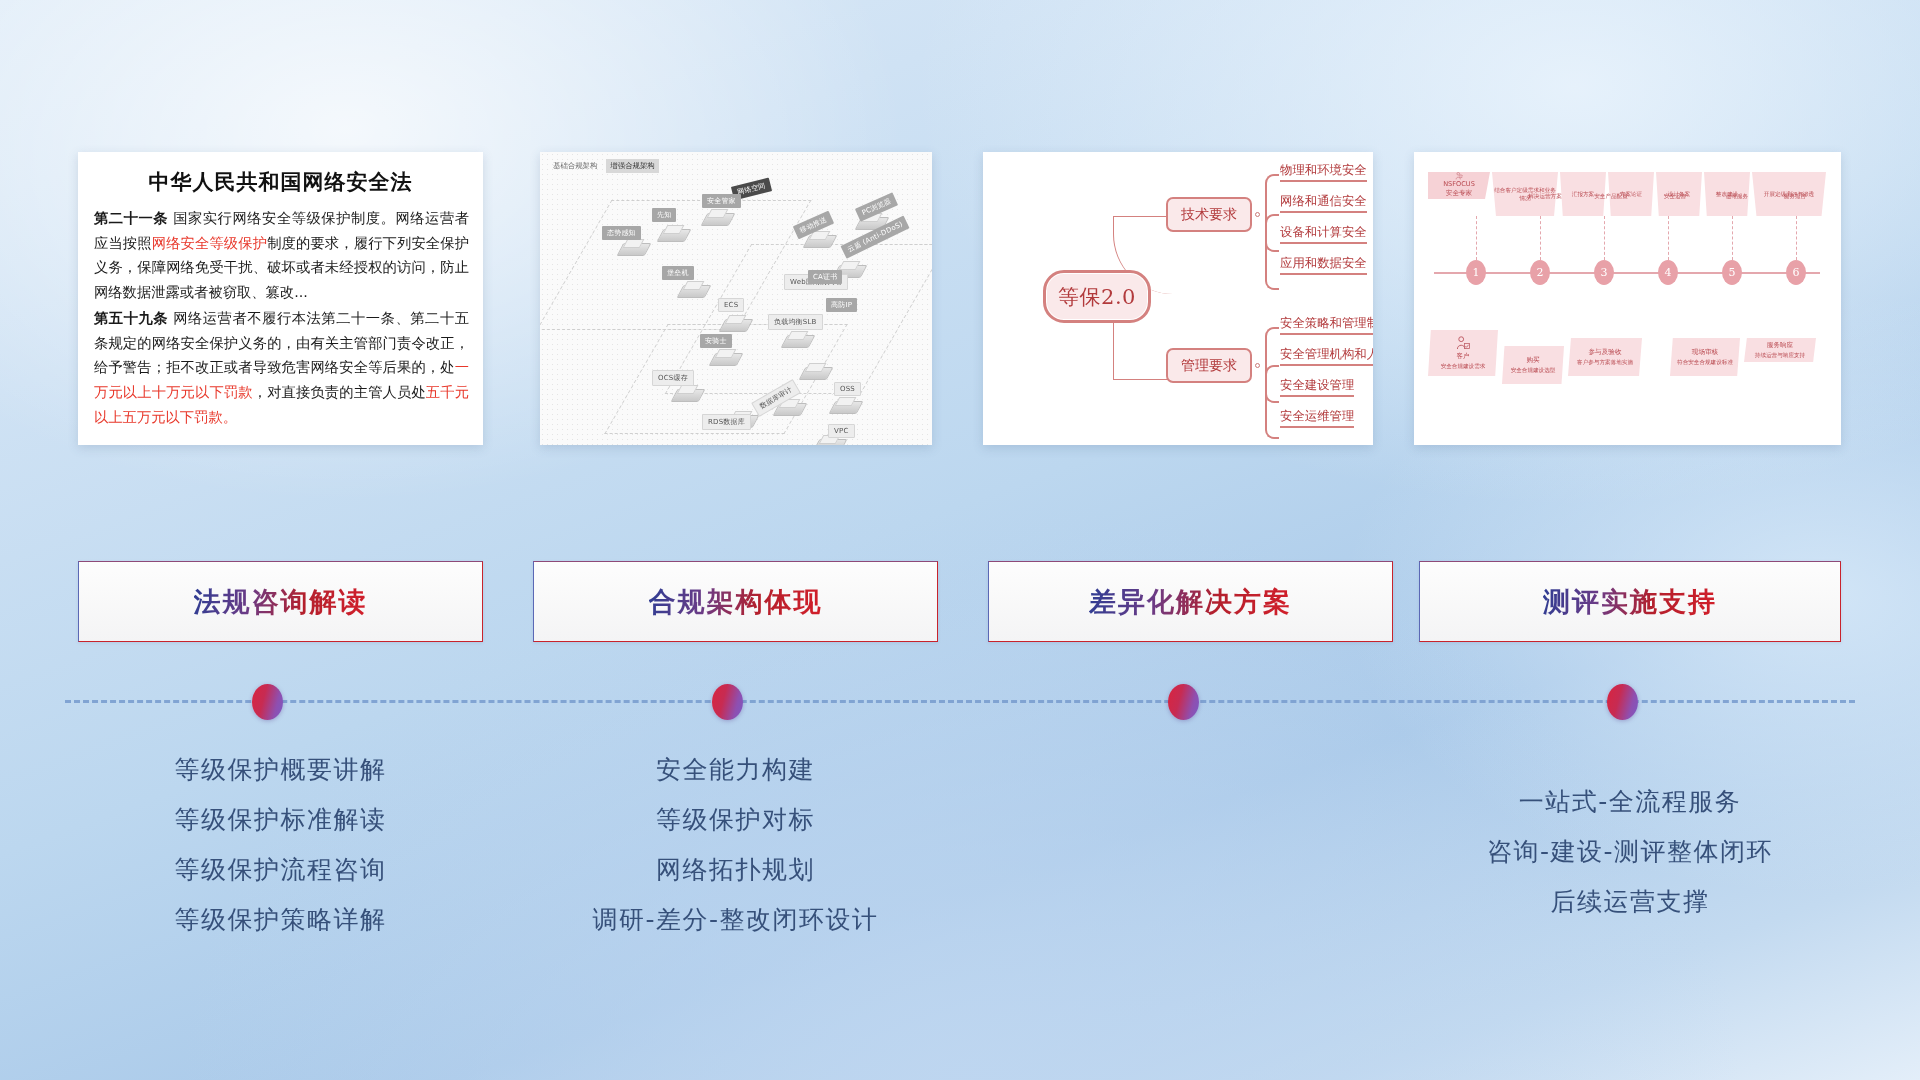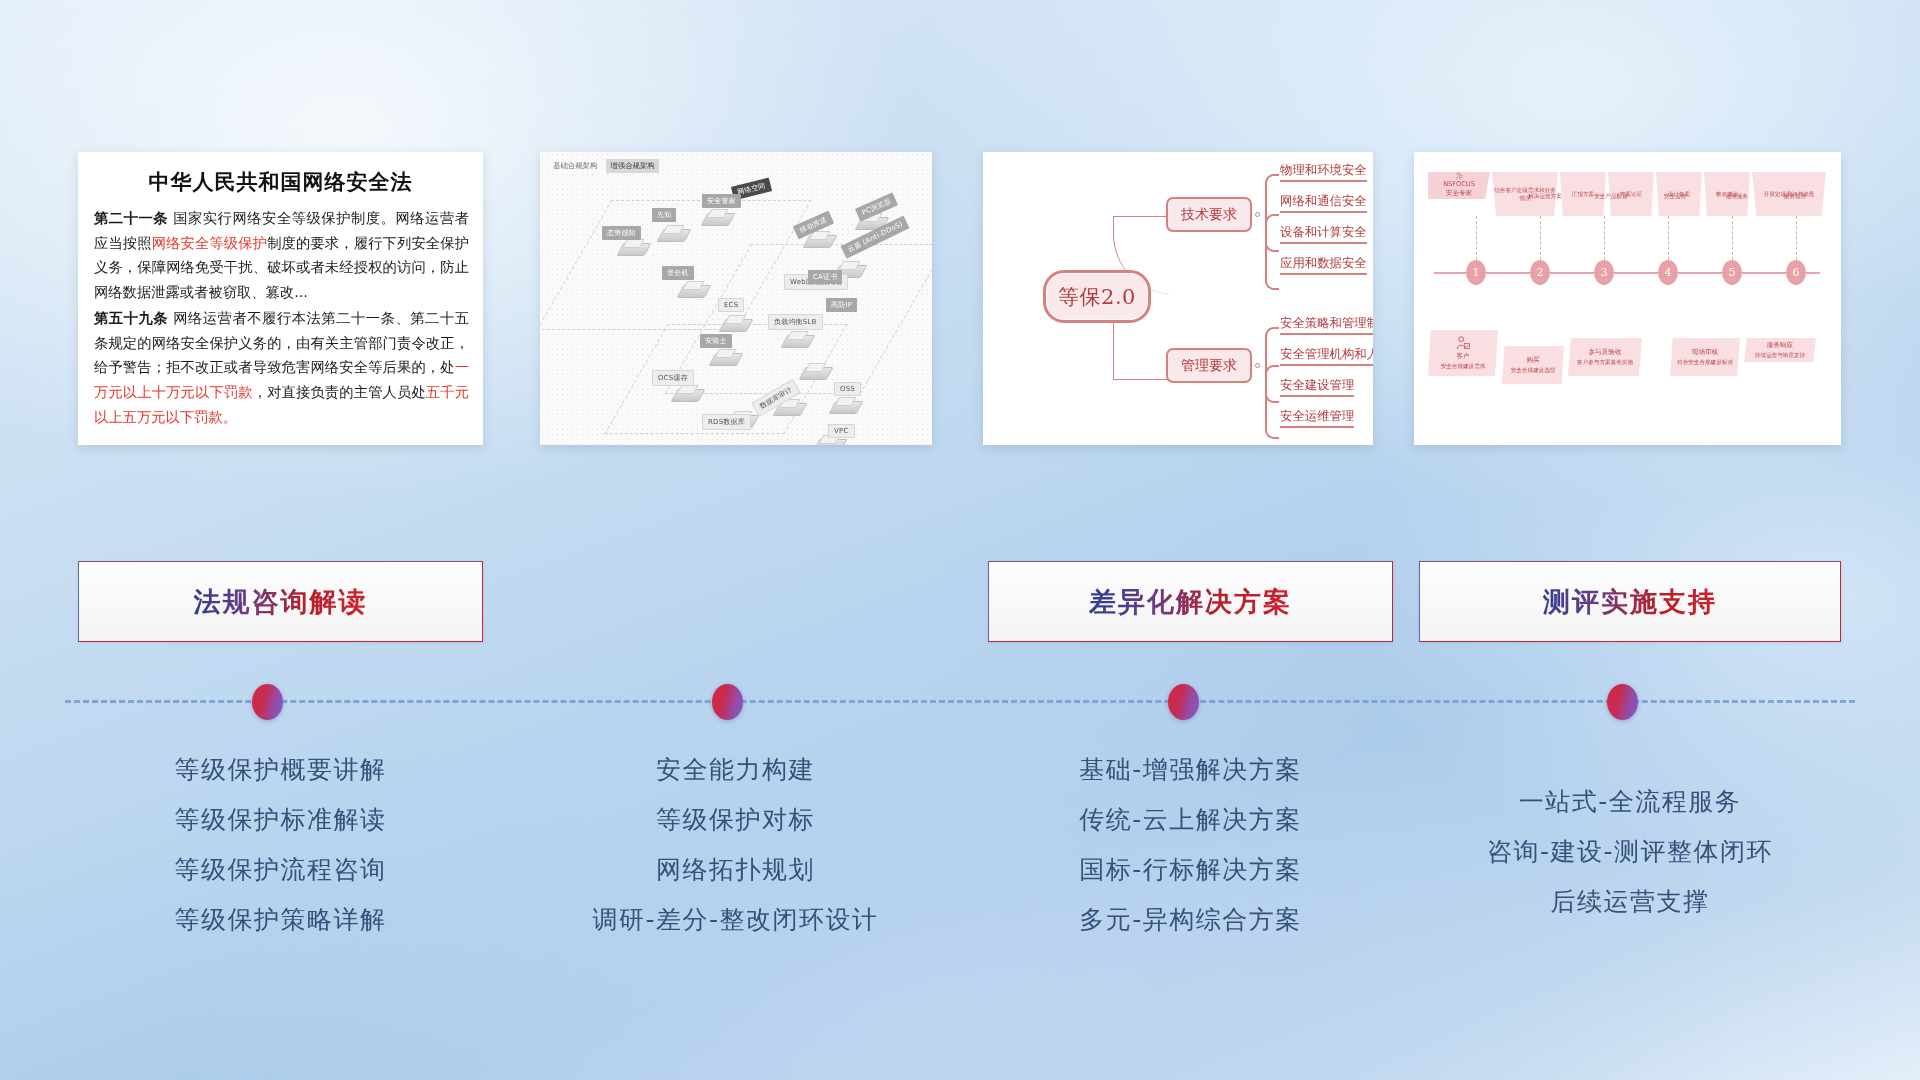--- a/index.html
+++ b/index.html
@@ -345,20 +345,23 @@
       <div class="tl-foot" style="left:330px;top:186px;width:72px;height:24px;flex-direction:column;">
         <span style="font-size:6.6px;">服务响应</span>
         <span>持续运营与响应支持</span>
       </div>
     </div>
   </div>
 
   <div class="head-box" id="head1">
     <span>法规咨询解读</span>
   </div>
+  <div class="head-box" id="head2">
+    <span>合规架构体现</span>
+  </div>
   <div class="head-box" id="head4">
     <span>测评实施支持</span>
   </div>
   <div class="head-box" id="head3">
     <span>差异化解决方案</span>
   </div>
 
   <div class="timeline-rail"></div>
   <div class="tl-dot" id="dot1"></div>
   <div class="tl-dot" id="dot2"></div>
@@ -370,25 +373,19 @@
     <div>等级保护标准解读</div>
     <div>等级保护流程咨询</div>
     <div>等级保护策略详解</div>
   </div>
   <div class="col" id="col2">
     <div>安全能力构建</div>
     <div>等级保护对标</div>
     <div>网络拓扑规划</div>
     <div>调研-差分-整改闭环设计</div>
   </div>
-  <div class="col" id="col3">
-    <div>基础-增强解决方案</div>
-    <div>传统-云上解决方案</div>
-    <div>国标-行标解决方案</div>
-    <div>多元-异构综合方案</div>
-  </div>
   <div class="col" id="col4">
     <div>一站式-全流程服务</div>
     <div>咨询-建设-测评整体闭环</div>
     <div>后续运营支撑</div>
   </div>
 
 </div>
 
 </body></html>

